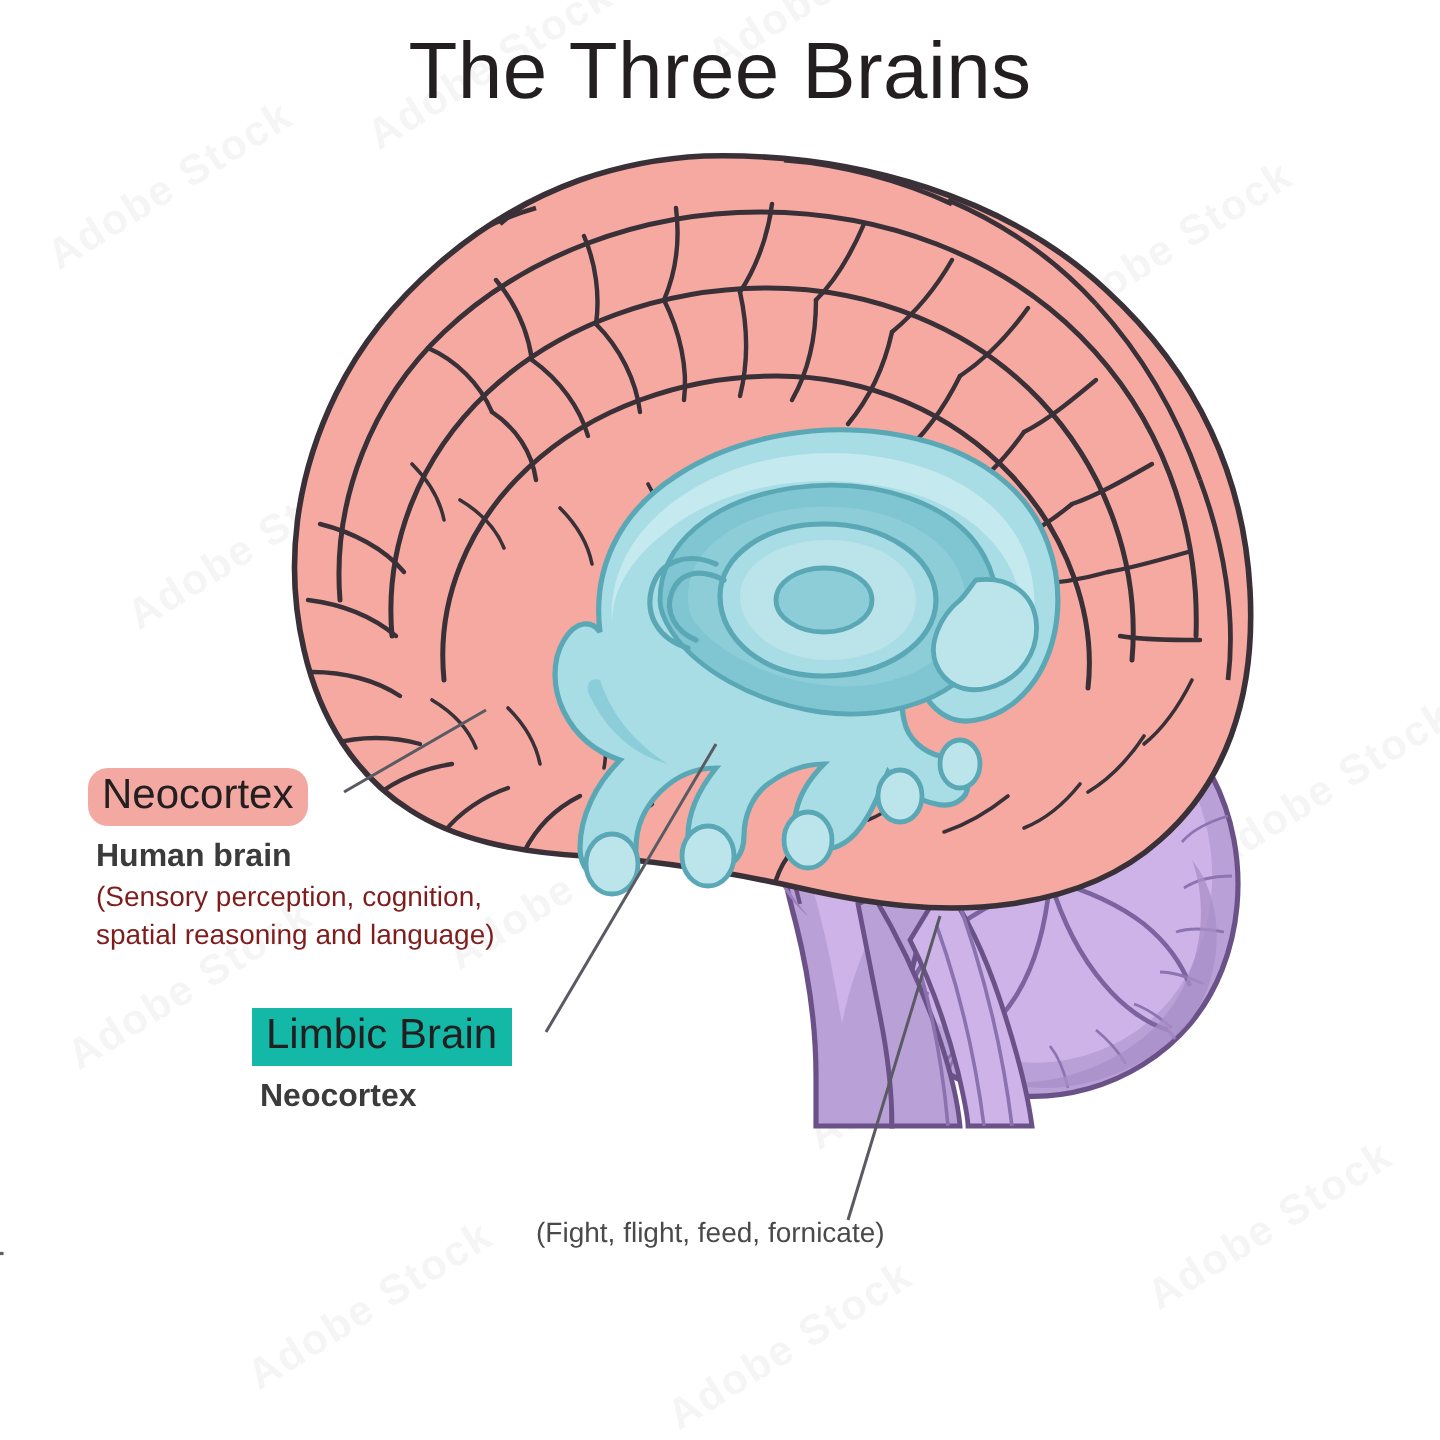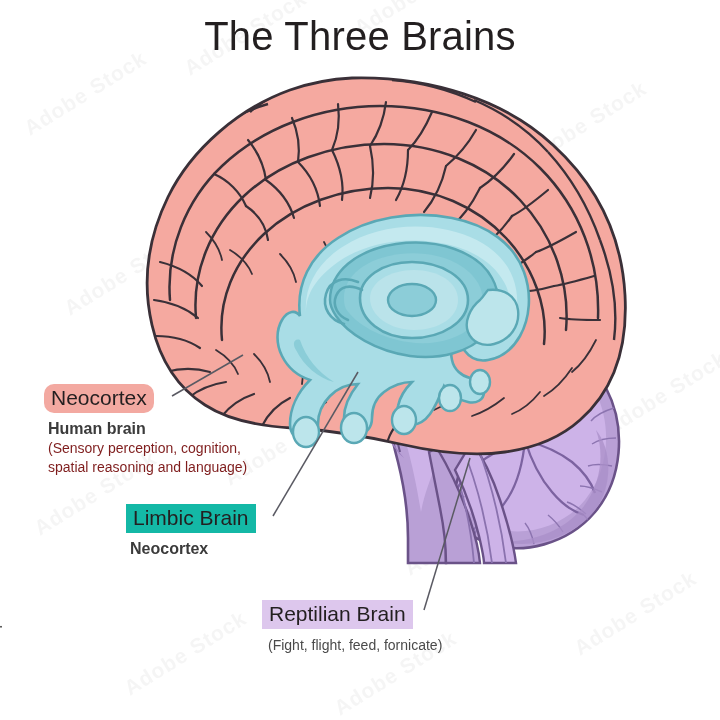--- a/index.html
+++ b/index.html
@@ -405,19 +405,18 @@
     <div class="sub-desc">(Sensory perception, cognition,</div>
     <div class="sub-desc">spatial reasoning and language)</div>
   </div>
 
   <div class="label-block" style="left:126px; top:504px;">
     <div class="chip chip-limb">Limbic Brain</div>
     <div class="sub-bold">Neocortex</div>
   </div>
 
   <div class="label-block" style="left:262px; top:600px;">
-    <div class="chip chip-rept">Reptilian Brain</div>
     <div class="rept-desc">(Fight, flight, feed, fornicate)</div>
   </div>
 
   <div class="credit">Adobe Stock | #901531661</div>
 
 </div>
 
 </body></html>

